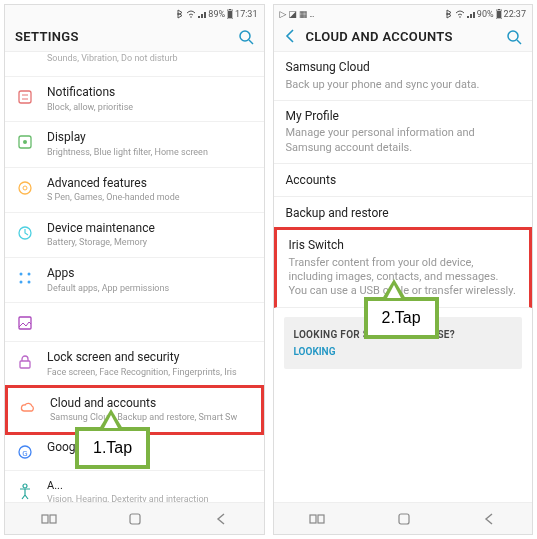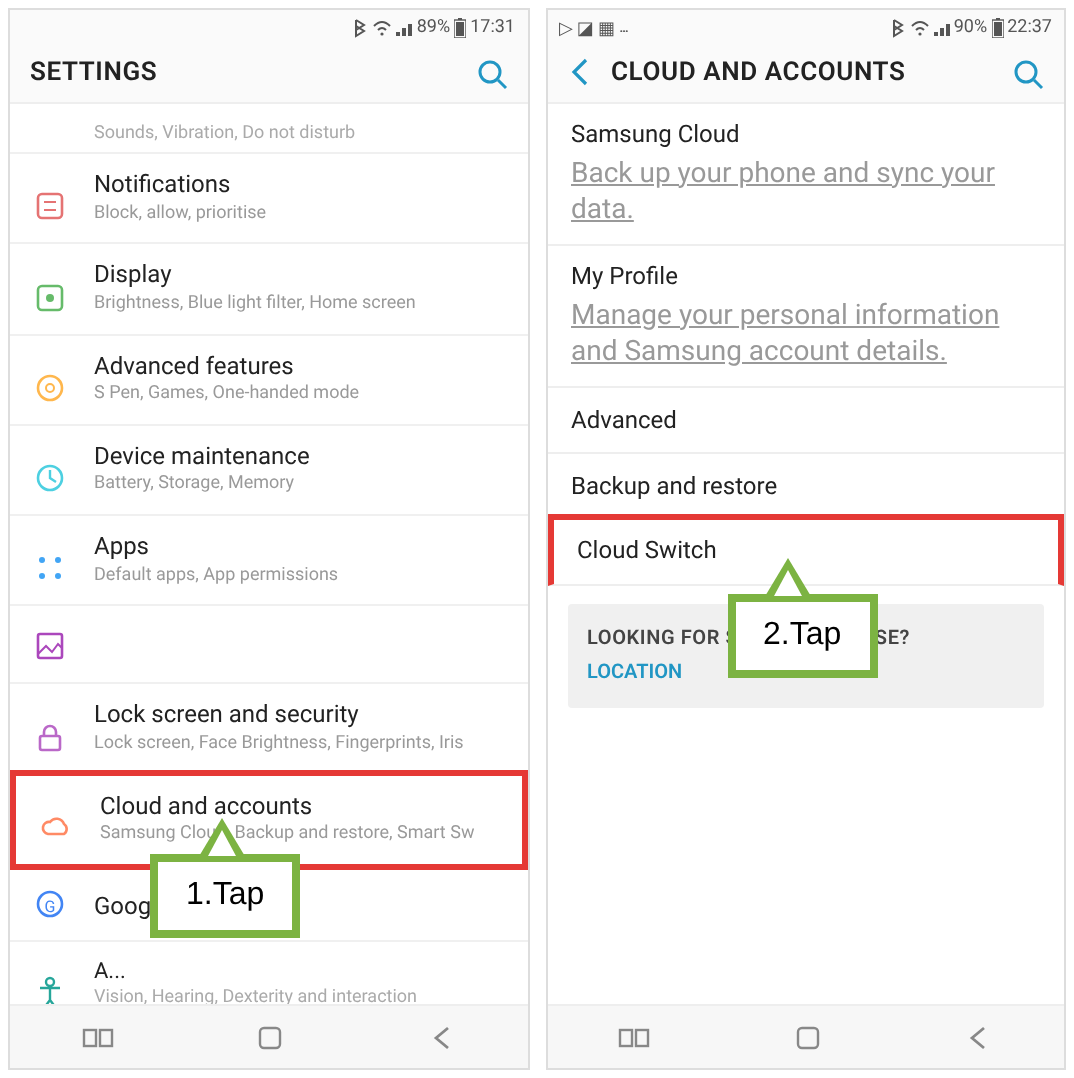--- a/index.html
+++ b/index.html
@@ -55,21 +55,21 @@
     margin-left: auto;
     color: #2196c4;
   }
   .content {
     flex: 1;
     overflow: hidden;
     background: #fff;
   }
   .item {
     display: flex;
-    align-items: flex-end;
+    align-items: flex-start;
     padding: 8px 10px 8px 10px;
     border-bottom: 1px solid #f0f0f0;
   }
   .item .icon {
     width: 20px;
     height: 20px;
     margin-right: 12px;
     margin-top: 2px;
     flex-shrink: 0;
   }
@@ -100,25 +100,24 @@
   .section-item {
     padding: 8px 12px;
     border-bottom: 1px solid #eee;
   }
   .section-item .label {
     font-size: 12px;
     color: #222;
     line-height: 1.3;
   }
   .section-item .sub {
-    font-size: 14px;
+    font-size: 11px;
     color: #999;
     line-height: 1.3;
     margin-top: 2px;
-    text-decoration: underline;
   }
   .section-plain {
     padding: 9px 12px;
     border-bottom: 1px solid #eee;
     font-size: 12px;
     color: #222;
   }
   .looking-box {
     margin: 12px 10px;
     padding: 12px 10px;
@@ -313,21 +312,21 @@
 
     <div class="item">
       <span class="icon">
         <svg width="20" height="20" viewBox="0 0 20 20">
             <rect x="5" y="9" width="10" height="7" rx="1" stroke="#ba68c8" stroke-width="1.3" fill="none"></rect>
             <path d="M7 9 L7 7 A3 3 0 0 1 13 7 L13 9" stroke="#ba68c8" stroke-width="1.3" fill="none"></path>
           </svg>
       </span>
       <div class="text">
         <div class="label">Lock screen and security</div>
-        <div class="sub">Lock screen, Face Brightness, Fingerprints, Iris</div>
+        <div class="sub">Face screen, Face Recognition, Fingerprints, Iris</div>
       </div>
     </div>
 
     <div class="item highlight">
       <span class="icon">
         <svg width="20" height="20" viewBox="0 0 20 20">
             <path d="M6 13 A3 3 0 0 1 7 7 A4 4 0 0 1 14 8 A3 3 0 0 1 14 13 Z" stroke="#ff8a65" stroke-width="1.3" fill="none"></path>
           </svg>
       </span>
       <div class="text">
@@ -443,31 +442,32 @@
     <div class="section-item">
       <div class="label">Samsung Cloud</div>
       <div class="sub">Back up your phone and sync your data.</div>
     </div>
 
     <div class="section-item">
       <div class="label">My Profile</div>
       <div class="sub">Manage your personal information and Samsung account details.</div>
     </div>
 
-    <div class="section-plain">Advanced</div>
+    <div class="section-plain">Accounts</div>
 
     <div class="section-plain">Backup and restore</div>
 
     <div class="section-item highlight">
-      <div class="label">Cloud Switch</div>
+      <div class="label">Iris Switch</div>
+      <div class="sub">Transfer content from your old device, including images, contacts, and messages. You can use a USB cable or transfer wirelessly.</div>
     </div>
 
     <div class="looking-box">
       <div class="lbl">LOOKING FOR SOMETHING ELSE?</div>
-      <div class="link">LOCATION</div>
+      <div class="link">LOOKING</div>
     </div>
   </div>
 
   <div class="navbar">
     <span class="navbtn">
       <svg width="16" height="12" viewBox="0 0 16 12">
           <rect x="1" y="2" width="6" height="8" stroke="#888" stroke-width="1.2" fill="none"></rect>
           <rect x="9" y="2" width="6" height="8" stroke="#888" stroke-width="1.2" fill="none"></rect>
         </svg>
     </span>

